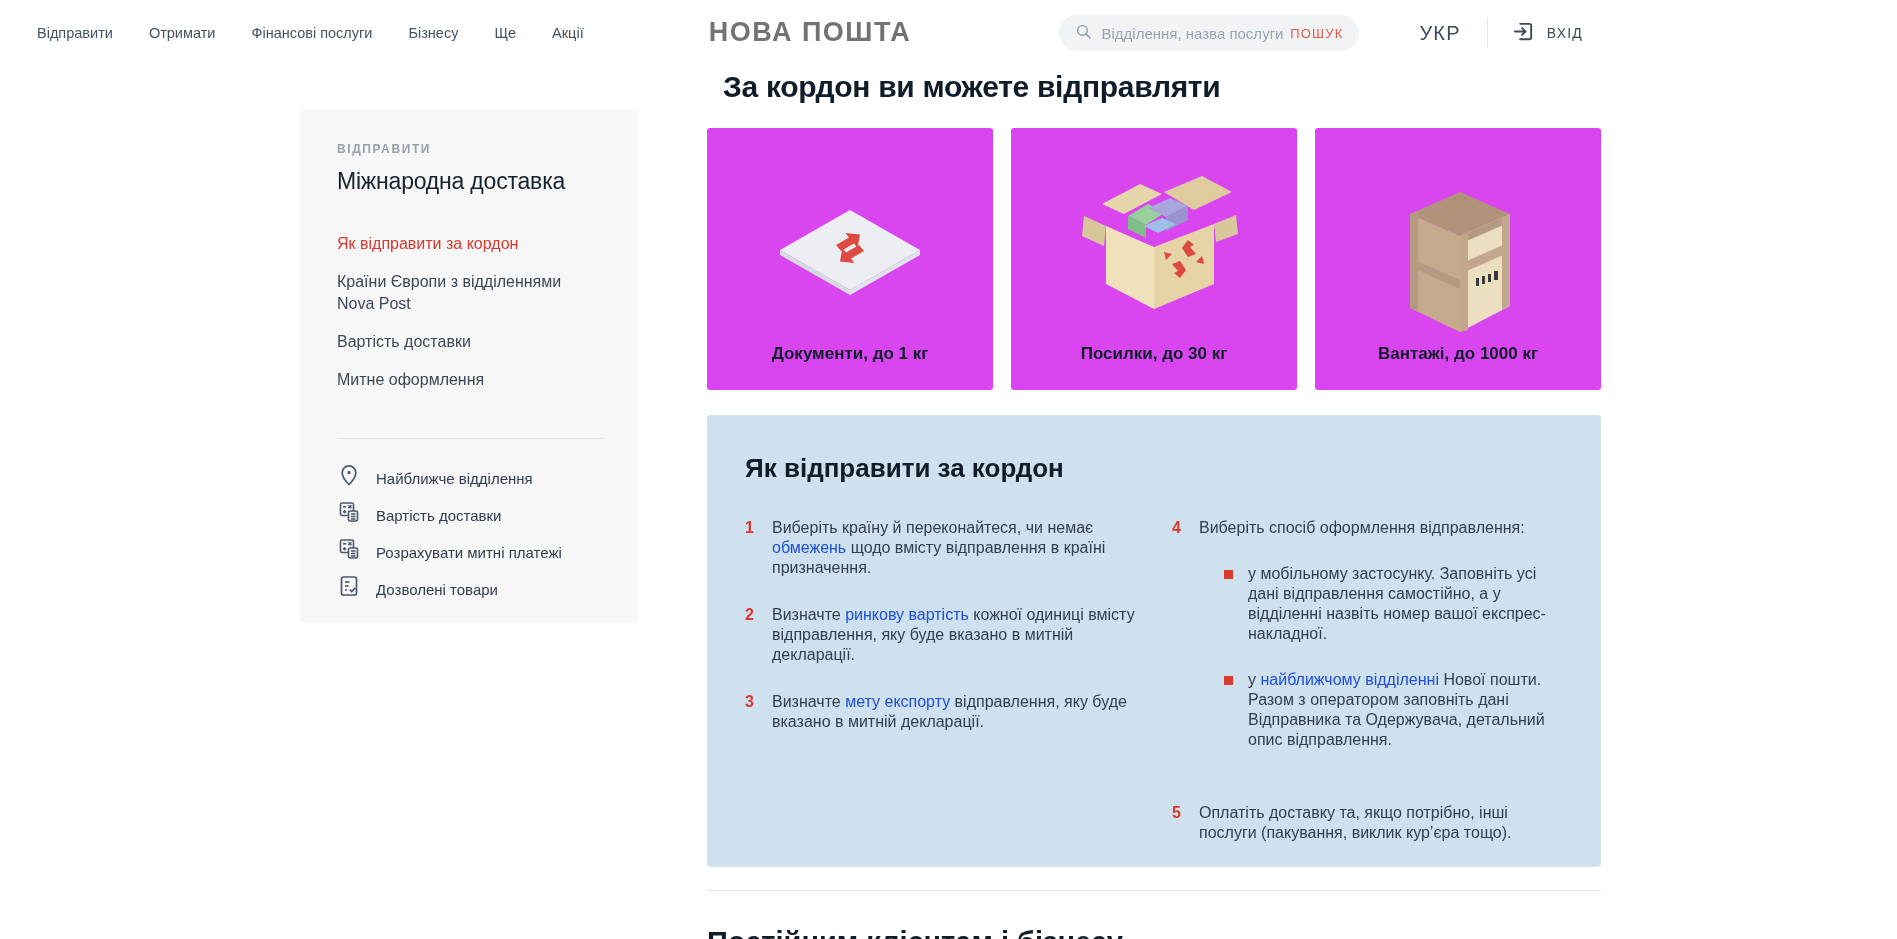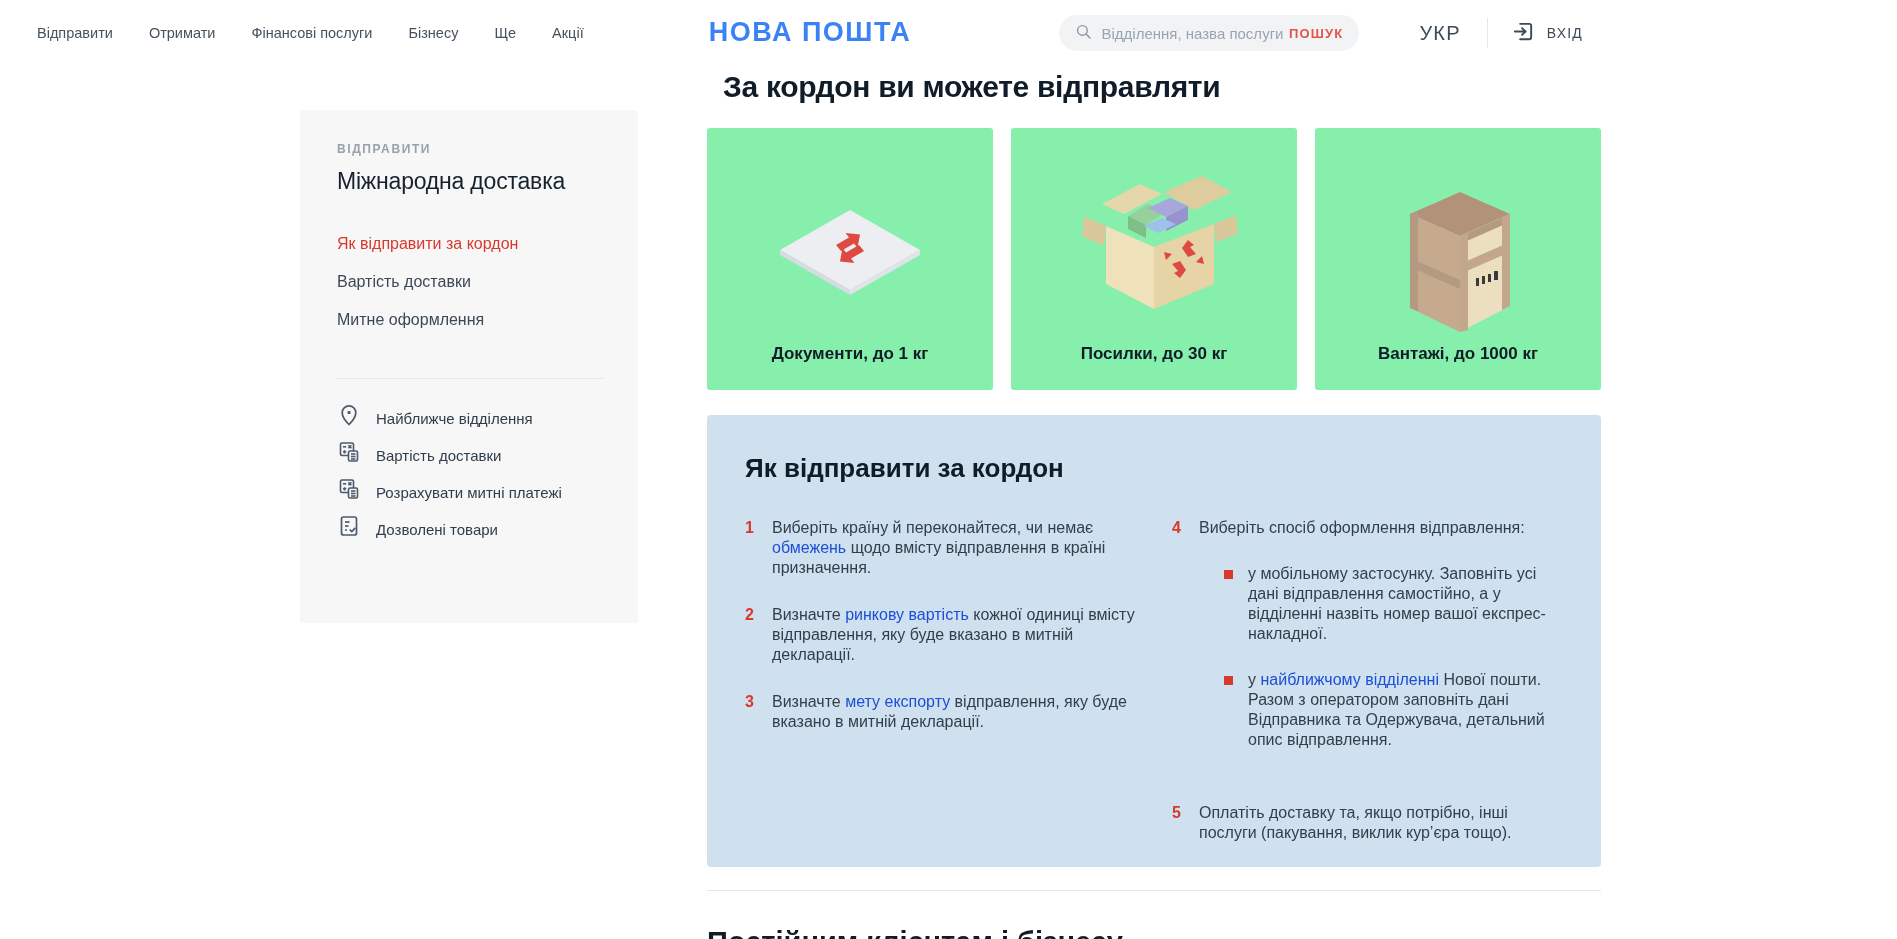--- a/index.html
+++ b/index.html
@@ -4,27 +4,27 @@
 <style>
   * { margin:0; padding:0; box-sizing:border-box; }
   html,body { background:#fff; }
   body { font-family:"Liberation Sans", sans-serif; }
   #page { position:relative; width:1620px; height:939px; overflow:hidden; background:#fff; }
 
   
   .header { position:absolute; left:0; top:0; width:100%; height:66px; background:#fff; }
   .main-nav { position:absolute; left:37px; top:0; height:66px; display:flex; align-items:center; gap:36px; }
   .nav-link { font-size:14.5px; color:#45525f; text-decoration:none; cursor:pointer; white-space:nowrap; }
-  .logo { position:absolute; left:50%; transform:translateX(-50%); top:17px; font-size:27px; font-weight:bold; color:#3b82f6; letter-spacing:1.5px; white-space:nowrap; cursor:pointer; }
+  .logo { position:absolute; left:50%; transform:translateX(-50%); top:17px; font-size:27px; font-weight:bold; color:#737373; letter-spacing:1.5px; white-space:nowrap; cursor:pointer; }
   .header-right { position:absolute; right:37px; top:15px; display:flex; align-items:center; }
   .search-pill { width:300px; height:36px; background:#f2f3f5; border-radius:18px; display:flex; align-items:center; padding:0 16px; }
   .search-pill svg { flex:0 0 auto; }
   .search-input { flex:1 1 auto; min-width:0; border:none; outline:none; background:transparent; font-size:15px; color:#45525f; margin-left:9px; font-family:"Liberation Sans", sans-serif; }
   .search-input::placeholder { color:#9aa5b3; opacity:1; }
-  .search-btn { flex:0 0 auto; font-size:13px; font-weight:bold; color:#e0564c; letter-spacing:1.2px; cursor:pointer; margin-left:6px; }
+  .search-btn { flex:0 0 auto; font-size:13px; font-weight:normal; color:#e0564c; letter-spacing:1.2px; cursor:pointer; margin-left:6px; }
   .lang { margin-left:60px; font-size:20px; color:#3f4a58; letter-spacing:1.2px; cursor:pointer; }
   .hdr-divider { width:1px; height:30px; background:#e3e7ec; margin:0 24px 0 26px; }
   .login { display:flex; align-items:center; gap:12px; cursor:pointer; }
   .login .label { font-size:14px; color:#3f4a58; letter-spacing:1.2px; }
 
   
   .sidebar { position:absolute; left:300px; top:110px; width:338px; height:513px; background:#f7f7f8; border-radius:3px; padding:32px 34px 0 37px; }
   .eyebrow { font-size:12px; font-weight:bold; letter-spacing:1.6px; color:#98a1ac; margin-bottom:12px; }
   .sb-title { font-size:23px; font-weight:normal; color:#16212e; margin-bottom:38px; letter-spacing:-0.2px; }
   .sb-link { display:block; font-size:16px; line-height:22px; color:#3c4856; text-decoration:none; cursor:pointer; margin-bottom:16px; max-width:255px; }
@@ -32,21 +32,21 @@
   .sb-divider { height:1px; background:#e4e7ea; margin:47px 0 24px 0; }
   .quick-row { display:flex; align-items:flex-end; gap:15px; margin-bottom:13px; cursor:pointer; }
   .quick-row .qicon { width:24px; height:24px; display:flex; align-items:center; justify-content:center; }
   .quick-row .qlabel { font-size:15px; color:#2f3d4c; }
 
   
   .main { position:absolute; left:707px; top:0; width:894px; }
   .h1 { position:absolute; left:16px; top:70px; font-size:30px; font-weight:bold; color:#101c28; letter-spacing:-0.3px; white-space:nowrap; }
 
   .cards { position:absolute; left:0; top:128px; display:flex; gap:18px; }
-  .card { position:relative; width:286px; height:262px; background:#86efac; border-radius:3px; cursor:pointer; }
+  .card { position:relative; width:286px; height:262px; background:#d946ef; border-radius:3px; cursor:pointer; }
   .card .art { position:absolute; left:50%; top:18px; transform:translateX(-50%); }
   .card .card-label { position:absolute; left:0; right:0; bottom:26px; text-align:center; font-size:17px; font-weight:bold; color:#101c28; }
 
   .info-box { position:absolute; left:0; top:415px; width:894px; height:452px; background:#cfe1ee; border-radius:4px; }
   .info-title { position:absolute; left:38px; top:38px; font-size:26px; font-weight:bold; color:#101c28; }
   .col { position:absolute; top:103px; }
   .col-left  { left:38px;  width:400px; }
   .col-right { left:465px; width:396px; }
   .step { display:flex; gap:13px; margin-bottom:27px; }
   .step-num { flex:0 0 14px; font-size:16px; font-weight:bold; color:#d9392c; line-height:20px; }
@@ -102,20 +102,21 @@
         <span class="label">ВХІД</span>
       </span>
     </div>
   </header>
 
   <aside class="sidebar">
     <div class="eyebrow">ВІДПРАВИТИ</div>
     <div class="sb-title">Міжнародна доставка</div>
     <nav id="sb-links">
         <a class="sb-link active">Як відправити за кордон</a>
+        <a class="sb-link">Країни Європи з відділеннями Nova Post</a>
         <a class="sb-link">Вартість доставки</a>
         <a class="sb-link">Митне оформлення</a>
       </nav>
     <div class="sb-divider"></div>
     <div id="quick-links">
         <div class="quick-row">
           <span class="qicon">
             <svg width="24" height="24" viewBox="0 0 24 24" fill="none" stroke="#4c5a6b" stroke-width="1.7">
               <path d="M12 21.5 C12 21.5 5.2 14.8 5.2 9.7 A6.8 6.8 0 0 1 18.8 9.7 C18.8 14.8 12 21.5 12 21.5 Z"></path>
               <rect x="10.6" y="8.1" width="2.9" height="2.9" fill="#4c5a6b" stroke="none"></rect>

